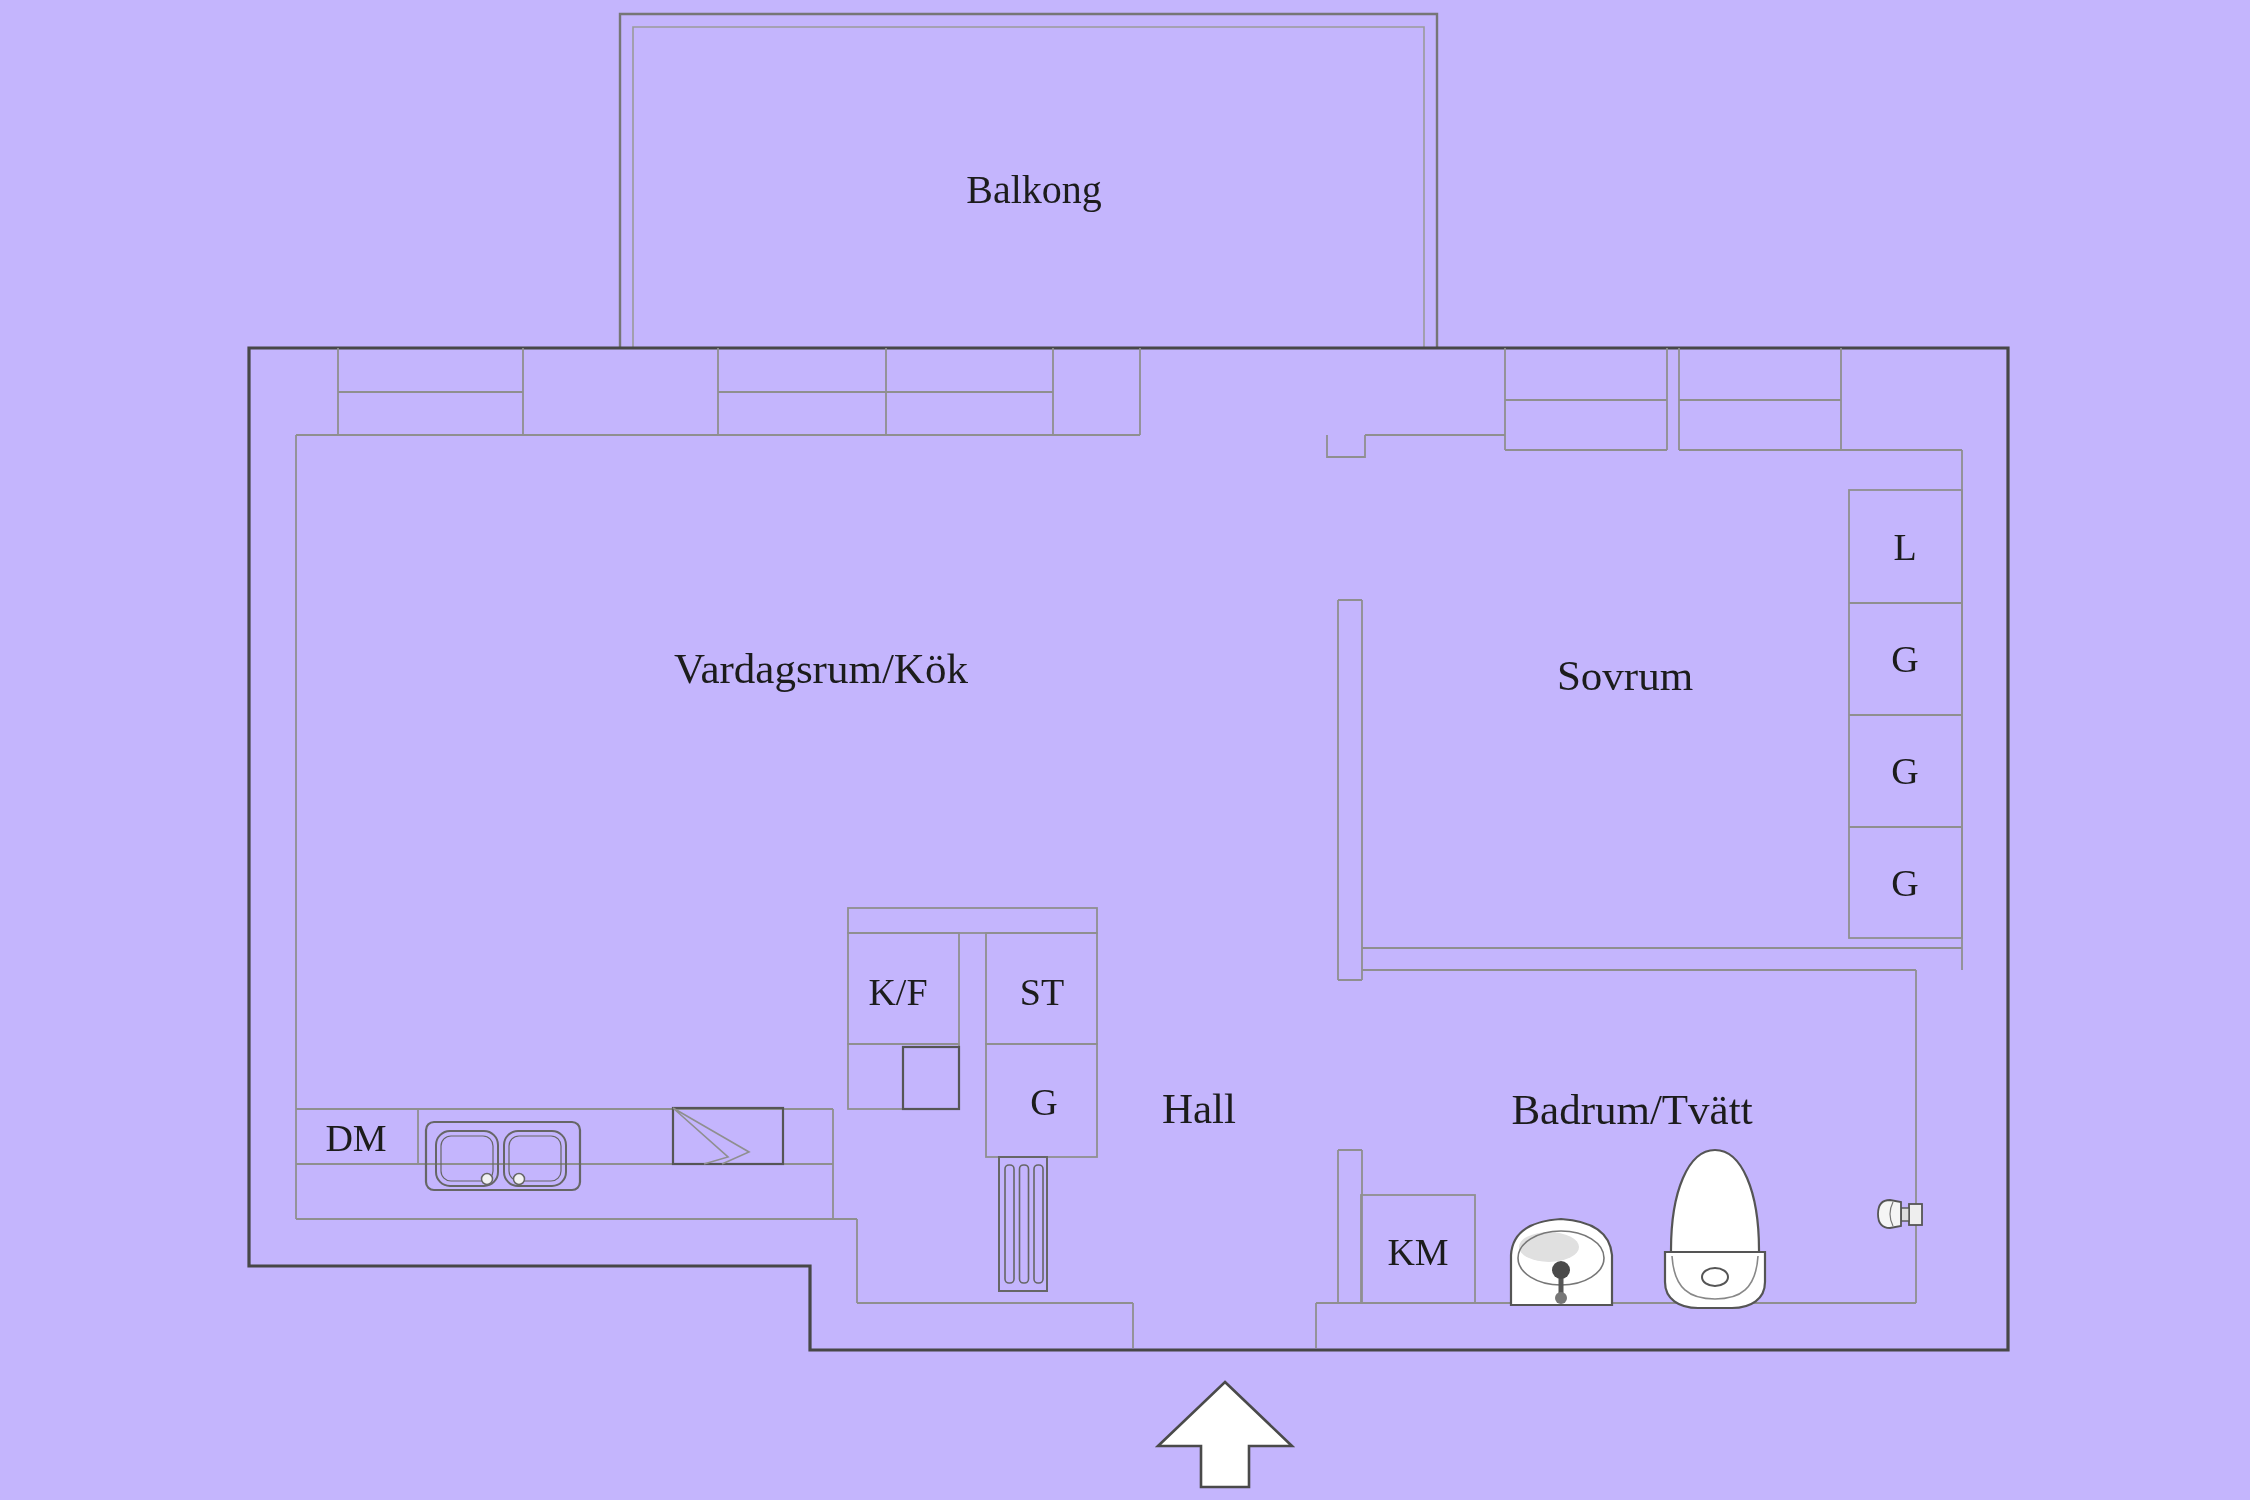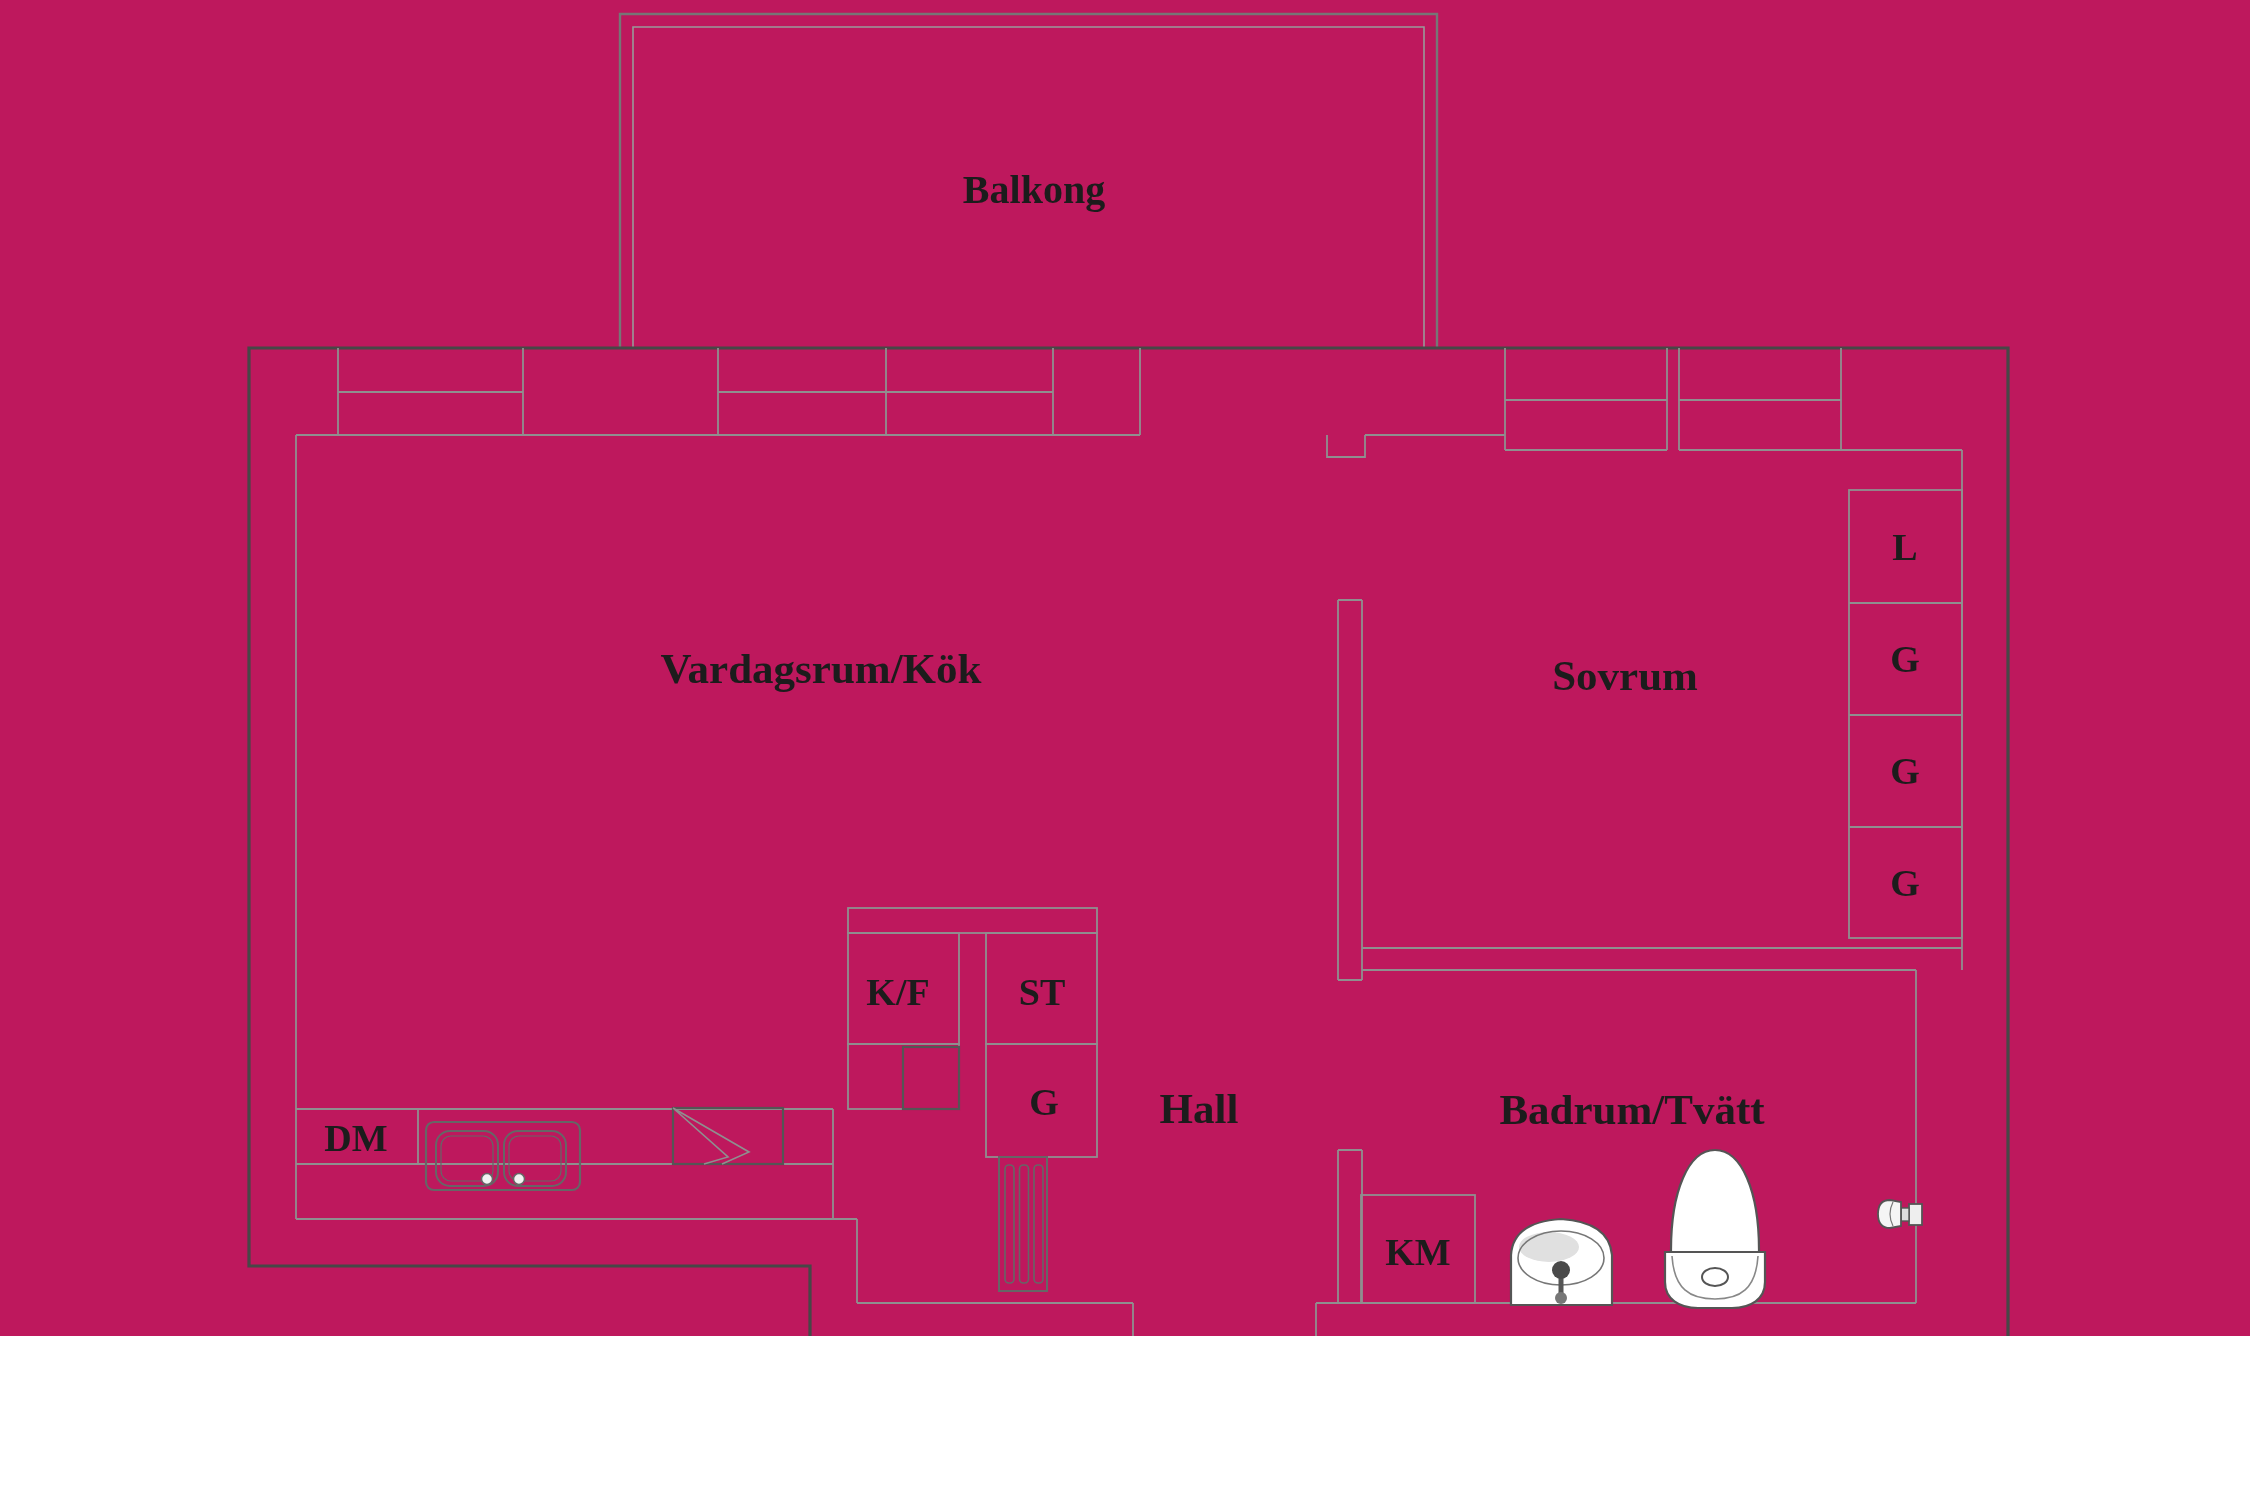--- a/index.html
+++ b/index.html
@@ -1,17 +1,17 @@
 <!DOCTYPE html>
 <html><head>
 <meta charset="utf-8">
 <style>
   html,body{margin:0;padding:0;background:#ffffff;}
-  .stage{position:relative;width:2250px;height:1336px;background:#be185d;overflow:hidden;
-         font-family:"Liberation Serif","DejaVu Serif",serif;font-weight:bold;}
+  .stage{position:relative;width:2250px;height:1500px;background:#c4b5fd;overflow:hidden;
+         font-family:"Liberation Serif","DejaVu Serif",serif;}
   svg{display:block}
   text{fill:#1c1c1c;}
   .room-label{font-size:43px;}
   .balcony-label{font-size:40px;}
   .fixture-label{font-size:38px;}
 </style>
 </head>
 <body>
 
 <div class="stage">

